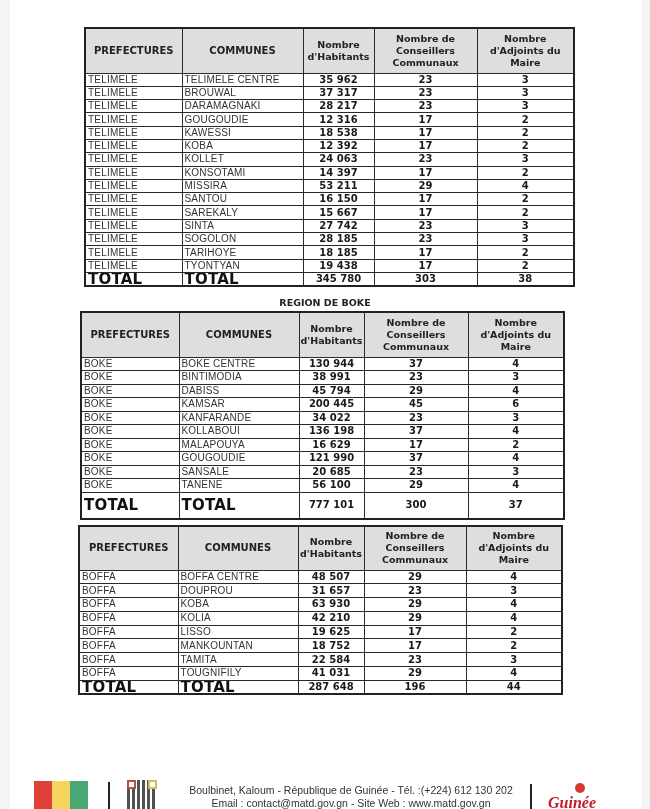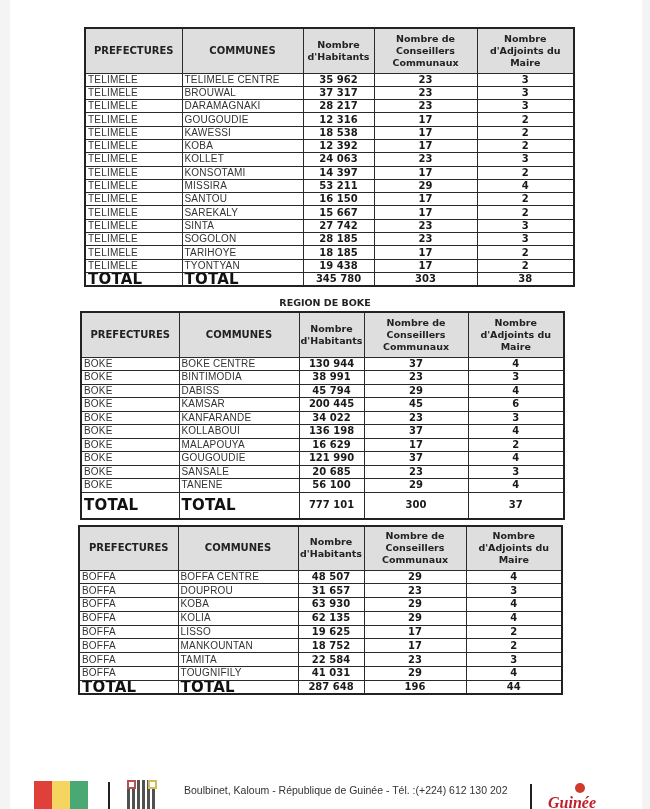--- a/index.html
+++ b/index.html
@@ -18,21 +18,21 @@
   .region-title { position:absolute; left:80px; width:490px; text-align:center; top:297px; font-size:9.5px; font-weight:bold; color:#222; }
   .footer { position:absolute; left:0; top:770px; width:650px; height:39px; }
   .flag { position:absolute; left:34px; top:11px; width:54px; height:28px; display:flex; }
   .flag span { flex:1; }
   .sep { position:absolute; width:2px; background:#222; }
   .qr { position:absolute; left:127px; top:10px; width:30px; height:29px; background:
         repeating-linear-gradient(90deg,#333 0 3px,#fff 3px 5px),
         #fff; opacity:0.85; }
   .qr:before { content:""; position:absolute; left:0; top:0; width:9px; height:9px; border:2px solid #b03030; box-sizing:border-box; background:#fff;}
   .qr:after { content:""; position:absolute; right:0; top:0; width:9px; height:9px; border:2px solid #c9b040; box-sizing:border-box; background:#fff;}
-  .addr { position:absolute; left:184px; top:14px; width:350px; text-align:left; font-family:"Liberation Sans", sans-serif; font-size:10.5px; line-height:13px; color:#333; }
+  .addr { position:absolute; left:176px; top:14px; width:350px; text-align:center; font-family:"Liberation Sans", sans-serif; font-size:10.5px; line-height:13px; color:#333; }
   .brand { position:absolute; left:548px; top:24px; font-family:"Liberation Serif", serif; font-style:italic; font-weight:bold; font-size:16px; color:#c0202a; }
   .brand-dot { position:absolute; left:575px; top:13px; width:10px; height:10px; border-radius:50%; background:#d23a2a; }
 </style>
 </head>
 <body>
 
 <div class="page"></div>
 
 <table id="t1" style="left:84px; top:27px; width:489px;">
   <colgroup>
@@ -302,21 +302,21 @@
       <tr style="height: 13.8px;">
         <td class="txt">BOFFA</td>
         <td class="txt">KOBA</td>
         <td class="num">63 930</td>
         <td class="num">29</td>
         <td class="num">4</td>
       </tr>
       <tr style="height: 13.8px;">
         <td class="txt">BOFFA</td>
         <td class="txt">KOLIA</td>
-        <td class="num">62 135</td>
+        <td class="num">42 210</td>
         <td class="num">29</td>
         <td class="num">4</td>
       </tr>
       <tr style="height: 13.8px;">
         <td class="txt">BOFFA</td>
         <td class="txt">LISSO</td>
         <td class="num">19 625</td>
         <td class="num">17</td>
         <td class="num">2</td>
       </tr>
@@ -354,17 +354,18 @@
 <div class="footer">
   <div class="flag">
     <span style="background:#e0403a"></span>
     <span style="background:#f5d560"></span>
     <span style="background:#4aa874"></span>
   </div>
   <div class="sep" style="left:108px; top:12px; height:27px;"></div>
   <div class="qr"></div>
   <div class="addr">
     <div>Boulbinet, Kaloum - République de Guinée - Tél. :(+224) 612 130 202</div>
+    <div>Email : contact@matd.gov.gn - Site Web : www.matd.gov.gn</div>
   </div>
   <div class="sep" style="left:530px; top:14px; height:25px;"></div>
   <div class="brand-dot"></div>
   <div class="brand">Guinée</div>
 </div>
 
 </body></html>

